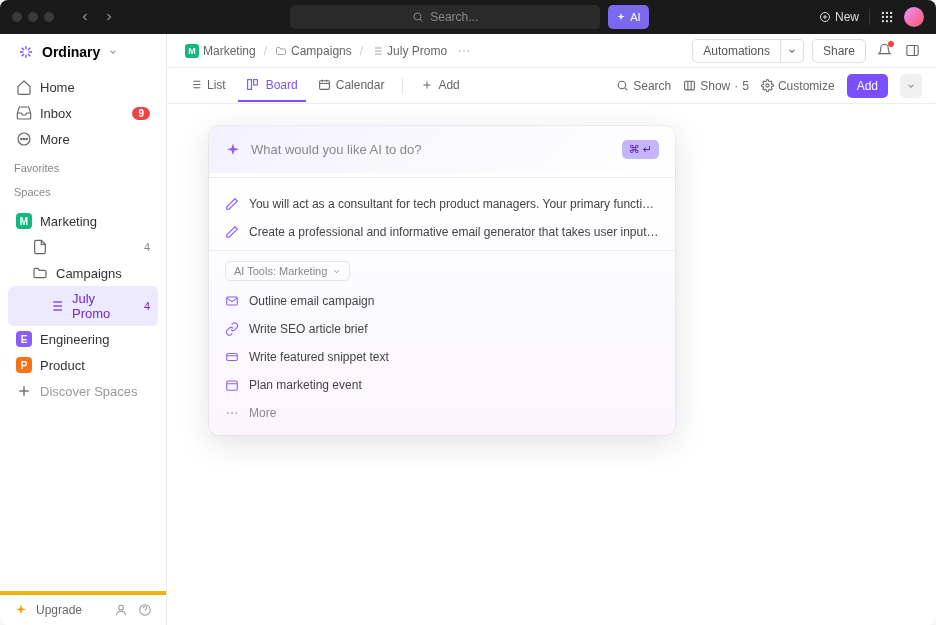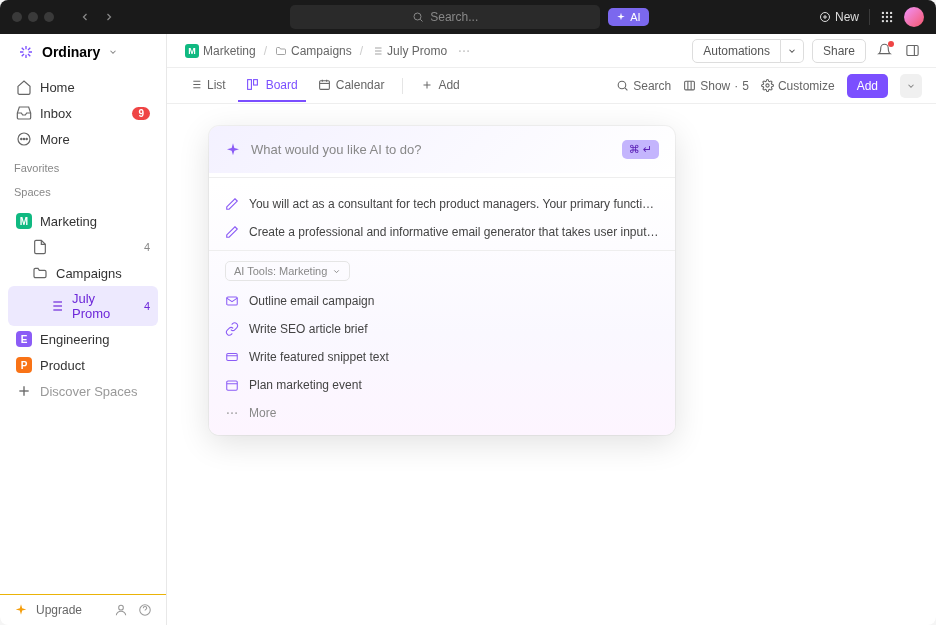--- a/index.html
+++ b/index.html
@@ -4,21 +4,21 @@
   <style>
     * { box-sizing: border-box; margin: 0; padding: 0; }
     body { font-family: -apple-system, BlinkMacSystemFont, 'Segoe UI', sans-serif; background: #f5f5f5; width: 936px; height: 625px; overflow: hidden; }
     .frame { width: 936px; height: 625px; background: #f0f0f0; border-radius: 8px; overflow: hidden; display: flex; flex-direction: column; }
     
     .titlebar { height: 34px; background: #1a1a1a; display: flex; align-items: center; padding: 0 12px; gap: 8px; }
     .traffic { display: flex; gap: 6px; }
     .dot { width: 10px; height: 10px; border-radius: 50%; background: #3a3a3a; }
     .nav-arrows { display: flex; gap: 2px; margin-left: 12px; }
     .nav-btn { width: 22px; height: 22px; display: flex; align-items: center; justify-content: center; color: #888; cursor: pointer; border-radius: 4px; }
-    .tb-center { flex: 1; display: flex; justify-content: center; align-items: center; gap: 8px; }
+    .tb-center { flex: 1; display: flex; justify-content: center; gap: 8px; }
     .search-bar { width: 310px; height: 24px; background: #2a2a2a; border-radius: 5px; display: flex; align-items: center; justify-content: center; gap: 6px; color: #888; font-size: 12px; }
     .ai-pill { background: #7b68ee; color: #fff; padding: 3px 8px; border-radius: 5px; font-size: 11px; display: flex; align-items: center; gap: 4px; font-weight: 500; }
     .tb-right { display: flex; align-items: center; gap: 10px; color: #ddd; font-size: 12px; }
     .new-btn { display: flex; align-items: center; gap: 4px; cursor: pointer; }
     .avatar { width: 20px; height: 20px; border-radius: 50%; background: linear-gradient(135deg, #f093fb, #f5576c); }
     .divider-v { width: 1px; height: 16px; background: #3a3a3a; }
     
     .app-body { flex: 1; display: flex; background: #fff; }
     
     .sidebar { width: 167px; border-right: 1px solid #e8e8e8; display: flex; flex-direction: column; font-size: 13px; }
@@ -27,21 +27,21 @@
     .sb-section { padding: 4px 8px; }
     .sb-item { display: flex; align-items: center; padding: 5px 8px; border-radius: 6px; gap: 8px; color: #333; cursor: pointer; font-size: 13px; }
     .sb-item.active { background: #ede9fe; color: #6d28d9; }
     .sb-icon { width: 16px; height: 16px; flex-shrink: 0; color: #666; }
     .sb-label { color: #888; font-size: 11px; padding: 6px 14px; font-weight: 500; }
     .badge-red { background: #ef4444; color: #fff; border-radius: 10px; font-size: 10px; padding: 1px 6px; margin-left: auto; font-weight: 600; }
     .count-badge { color: #888; font-size: 11px; margin-left: auto; }
     .space-chip { width: 16px; height: 16px; border-radius: 4px; display: flex; align-items: center; justify-content: center; font-size: 10px; font-weight: 600; color: #fff; flex-shrink: 0; }
     .indent-1 { padding-left: 24px; }
     .indent-2 { padding-left: 40px; }
-    .sb-footer { margin-top: auto; border-top: 1px solid #eab308; padding: 8px 14px; display: flex; gap: 8px; color: #666; font-size: 12px; }
+    .sb-footer { margin-top: auto; border-top: 4px solid #eab308; padding: 8px 14px; display: flex; gap: 8px; color: #666; font-size: 12px; }
     .sb-footer-icons { margin-left: auto; display: flex; gap: 10px; color: #999; }
     
     .main { flex: 1; display: flex; flex-direction: column; position: relative; }
     .breadcrumb-row { height: 34px; display: flex; align-items: center; padding: 0 14px; border-bottom: 1px solid #eee; font-size: 12px; }
     .crumb { display: flex; align-items: center; gap: 4px; color: #666; cursor: pointer; padding: 2px 4px; }
     .crumb-sep { color: #ccc; margin: 0 4px; }
     .crumb-chip { width: 14px; height: 14px; border-radius: 3px; background: #10b981; color: #fff; font-size: 9px; display: flex; align-items: center; justify-content: center; font-weight: 600; }
     .bc-right { margin-left: auto; display: flex; align-items: center; gap: 8px; }
     .btn-outline { border: 1px solid #ddd; background: #fff; padding: 4px 10px; border-radius: 5px; font-size: 12px; color: #555; cursor: pointer; }
     .btn-group { display: flex; }

